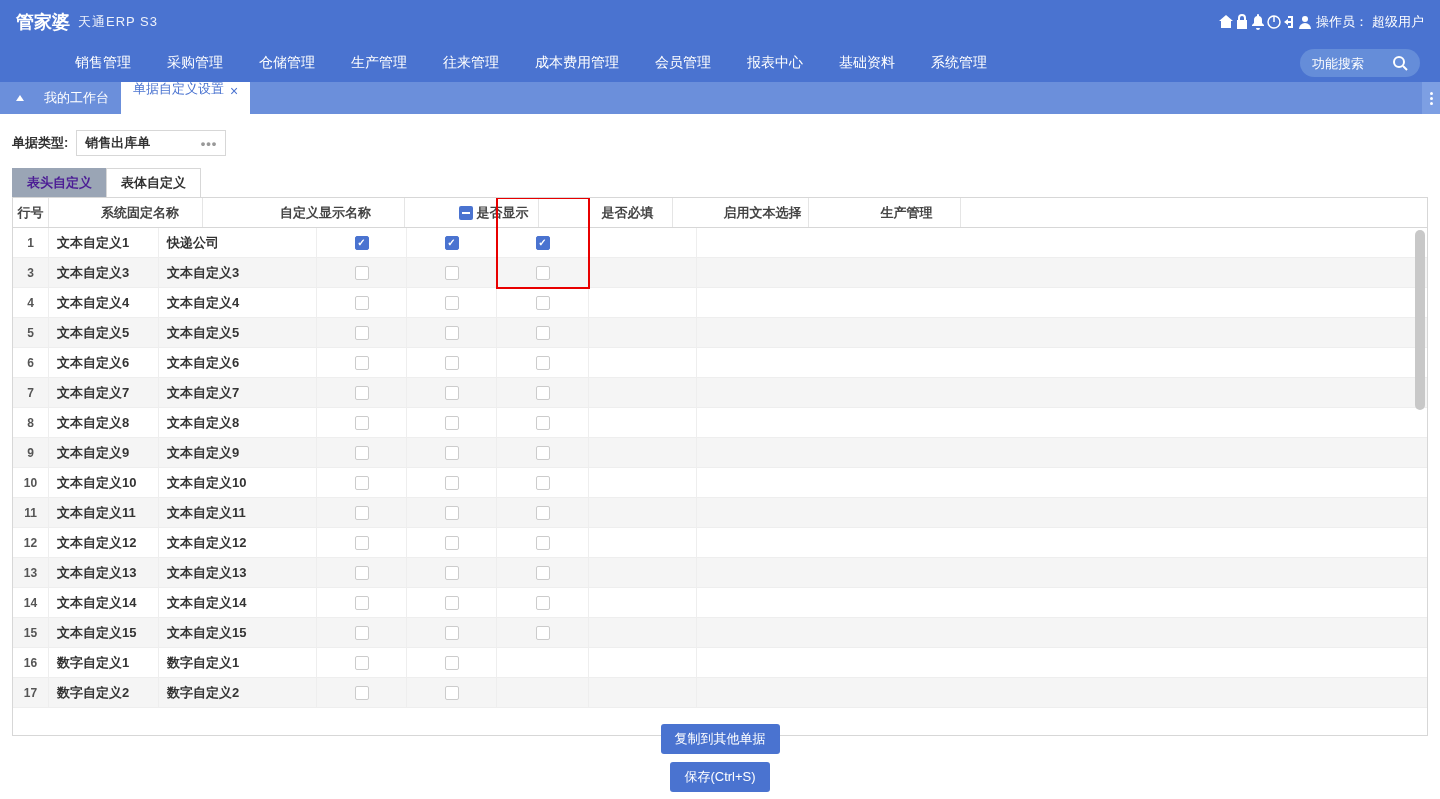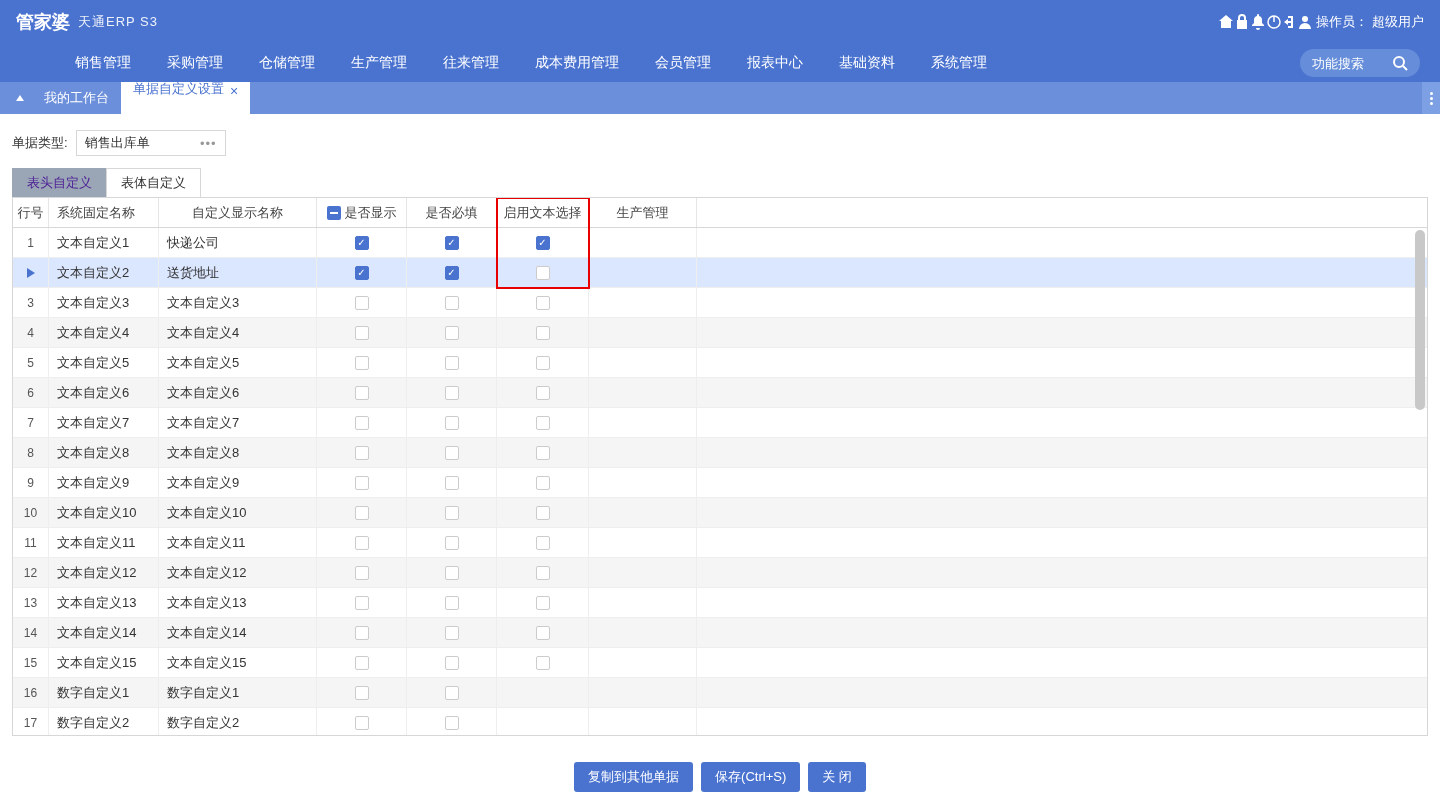--- a/index.html
+++ b/index.html
@@ -18,30 +18,30 @@
 .nav-item{padding:0 18px;height:38px;display:flex;align-items:center;cursor:pointer;font-size:14px;}
 .nav-right{margin-left:auto;}
 .tabs{background:#6b8fdb;height:32px;display:flex;align-items:center;padding:0 8px;position:relative;}
 .tab-arrow{width:24px;height:32px;display:flex;align-items:center;justify-content:center;color:#fff;cursor:pointer;}
 .doc-tab{height:32px;padding:16px 12px;display:flex;align-items:center;color:#fff;font-size:13px;cursor:pointer;gap:6px;}
 .doc-tab.active{background:#fff;color:#4a73d0;align-items:flex-end;}
 .doc-tab .close{font-size:14px;line-height:1;}
 .tabs-more{position:absolute;right:0;top:0;width:18px;height:32px;background:#7d9fe3;display:flex;align-items:center;justify-content:center;cursor:pointer;}
 .dots{display:flex;flex-direction:column;gap:2px;}
 .dots span{width:3px;height:3px;background:#fff;border-radius:50%;}
-.content{padding:16px 12px 60px;height:calc(100vh - 114px);overflow:hidden;}
+.content{padding:16px 12px 60px;height:calc(100vh - 114px);overflow:hidden;font-weight:bold;}
 .filter-row{display:flex;align-items:center;gap:8px;margin-bottom:12px;font-size:13px;}
 .combo{border:1px solid #d7d7d7;height:26px;width:150px;display:flex;align-items:center;justify-content:space-between;padding:0 8px;background:#fff;cursor:pointer;font-size:13px;}
 .combo-more{color:#999;letter-spacing:1px;}
 .subtabs{display:flex;margin-bottom:0;}
 .subtab{border:1px solid #d7d7d7;border-bottom:none;padding:5px 14px;font-size:13px;cursor:pointer;background:#fff;}
 .subtab.active{background:#9aa5b5;color:#4c1d95;border-color:#9aa5b5;}
 .subtab+.subtab{margin-left:-1px;}
 .grid-wrap{border:1px solid #d7d7d7;height:calc(100% - 70px);position:relative;overflow:hidden;}
-.grid-head{display:flex;background:#fff;border-bottom:1px solid #d7d7d7;height:30px;position:relative;}
+.grid-head{display:flex;background:#fff;border-bottom:1px solid #d7d7d7;height:30px;position:relative;gap:44px;}
 .gh-cell{border-right:1px solid #e5e5e5;display:flex;align-items:center;justify-content:center;font-size:13px;color:#444;padding:0 4px;position:relative;}
 .gh-cell.left{justify-content:flex-start;padding-left:8px;}
 .col-row{width:36px;}
 .col-sys{width:110px;}
 .col-disp{width:158px;}
 .col-show{width:90px;}
 .col-req{width:90px;}
 .col-text{width:92px;}
 .col-rel{flex:0 0 108px;}
 .header-check{width:14px;height:14px;background:#4a73d0;border-radius:2px;display:inline-flex;align-items:center;justify-content:center;margin-right:4px;}
@@ -55,21 +55,21 @@
 .chk{width:14px;height:14px;border:1px solid #ccc;border-radius:2px;background:#fff;display:inline-flex;align-items:center;justify-content:center;}
 .chk.checked{background:#4a73d0;border-color:#4a73d0;}
 .chk.checked::after{content:"✓";color:#fff;font-size:10px;line-height:1;}
 .row-num-cell{background:#fff;}
 .grid-row:nth-child(even) .row-num-cell{background:#f5f5f5;}
 .grid-row.selected .row-num-cell{background:#dbe6ff;}
 .tri{width:0;height:0;border-top:5px solid transparent;border-bottom:5px solid transparent;border-left:8px solid #4a73d0;}
 .highlight-col{position:absolute;top:-1px;border:2px solid #e80000;pointer-events:none;height:92px;z-index:5;}
 .scrollbar-v{position:absolute;right:2px;top:32px;width:10px;height:calc(100% - 36px);background:transparent;}
 .scrollbar-thumb{width:10px;height:180px;background:#c8c8c8;border-radius:5px;}
-.footer{position:fixed;bottom:0;left:0;right:0;height:44px;display:flex;align-items:center;justify-content:center;gap:8px;background:#fff;}
+.footer{position:fixed;bottom:0;left:0;right:0;height:44px;display:flex;align-items:center;justify-content:center;gap:8px;background:#fff;flex-direction:column;}
 .btn{background:#4a73d0;color:#fff;border:none;border-radius:3px;padding:6px 14px;font-size:13px;cursor:pointer;}
 .row-num{color:#555;font-size:12px;}
 </style>
 </head>
 <body>
 
 <div class="header">
   <div class="header-top">
     <div class="brand">
       <span>管家婆</span>
@@ -197,37 +197,20 @@
             <span class="chk checked"></span>
           </div>
           <div class="gd-cell center col-req">
             <span class="chk checked"></span>
           </div>
           <div class="gd-cell center col-text">
             <span class="chk checked"></span>
           </div>
           <div class="gd-cell col-rel"></div>
         </div>
-        <div class="grid-row selected">
-          <div class="gd-cell col-row center row-num-cell">
-            <span class="tri"></span>
-          </div>
-          <div class="gd-cell col-sys">文本自定义2</div>
-          <div class="gd-cell col-disp">送货地址</div>
-          <div class="gd-cell center col-show">
-            <span class="chk checked"></span>
-          </div>
-          <div class="gd-cell center col-req">
-            <span class="chk checked"></span>
-          </div>
-          <div class="gd-cell center col-text">
-            <span class="chk"></span>
-          </div>
-          <div class="gd-cell col-rel"></div>
-        </div>
         <div class="grid-row">
           <div class="gd-cell col-row center row-num-cell">
             <span class="row-num">3</span>
           </div>
           <div class="gd-cell col-sys">文本自定义3</div>
           <div class="gd-cell col-disp">文本自定义3</div>
           <div class="gd-cell center col-show">
             <span class="chk"></span>
           </div>
           <div class="gd-cell center col-req">

